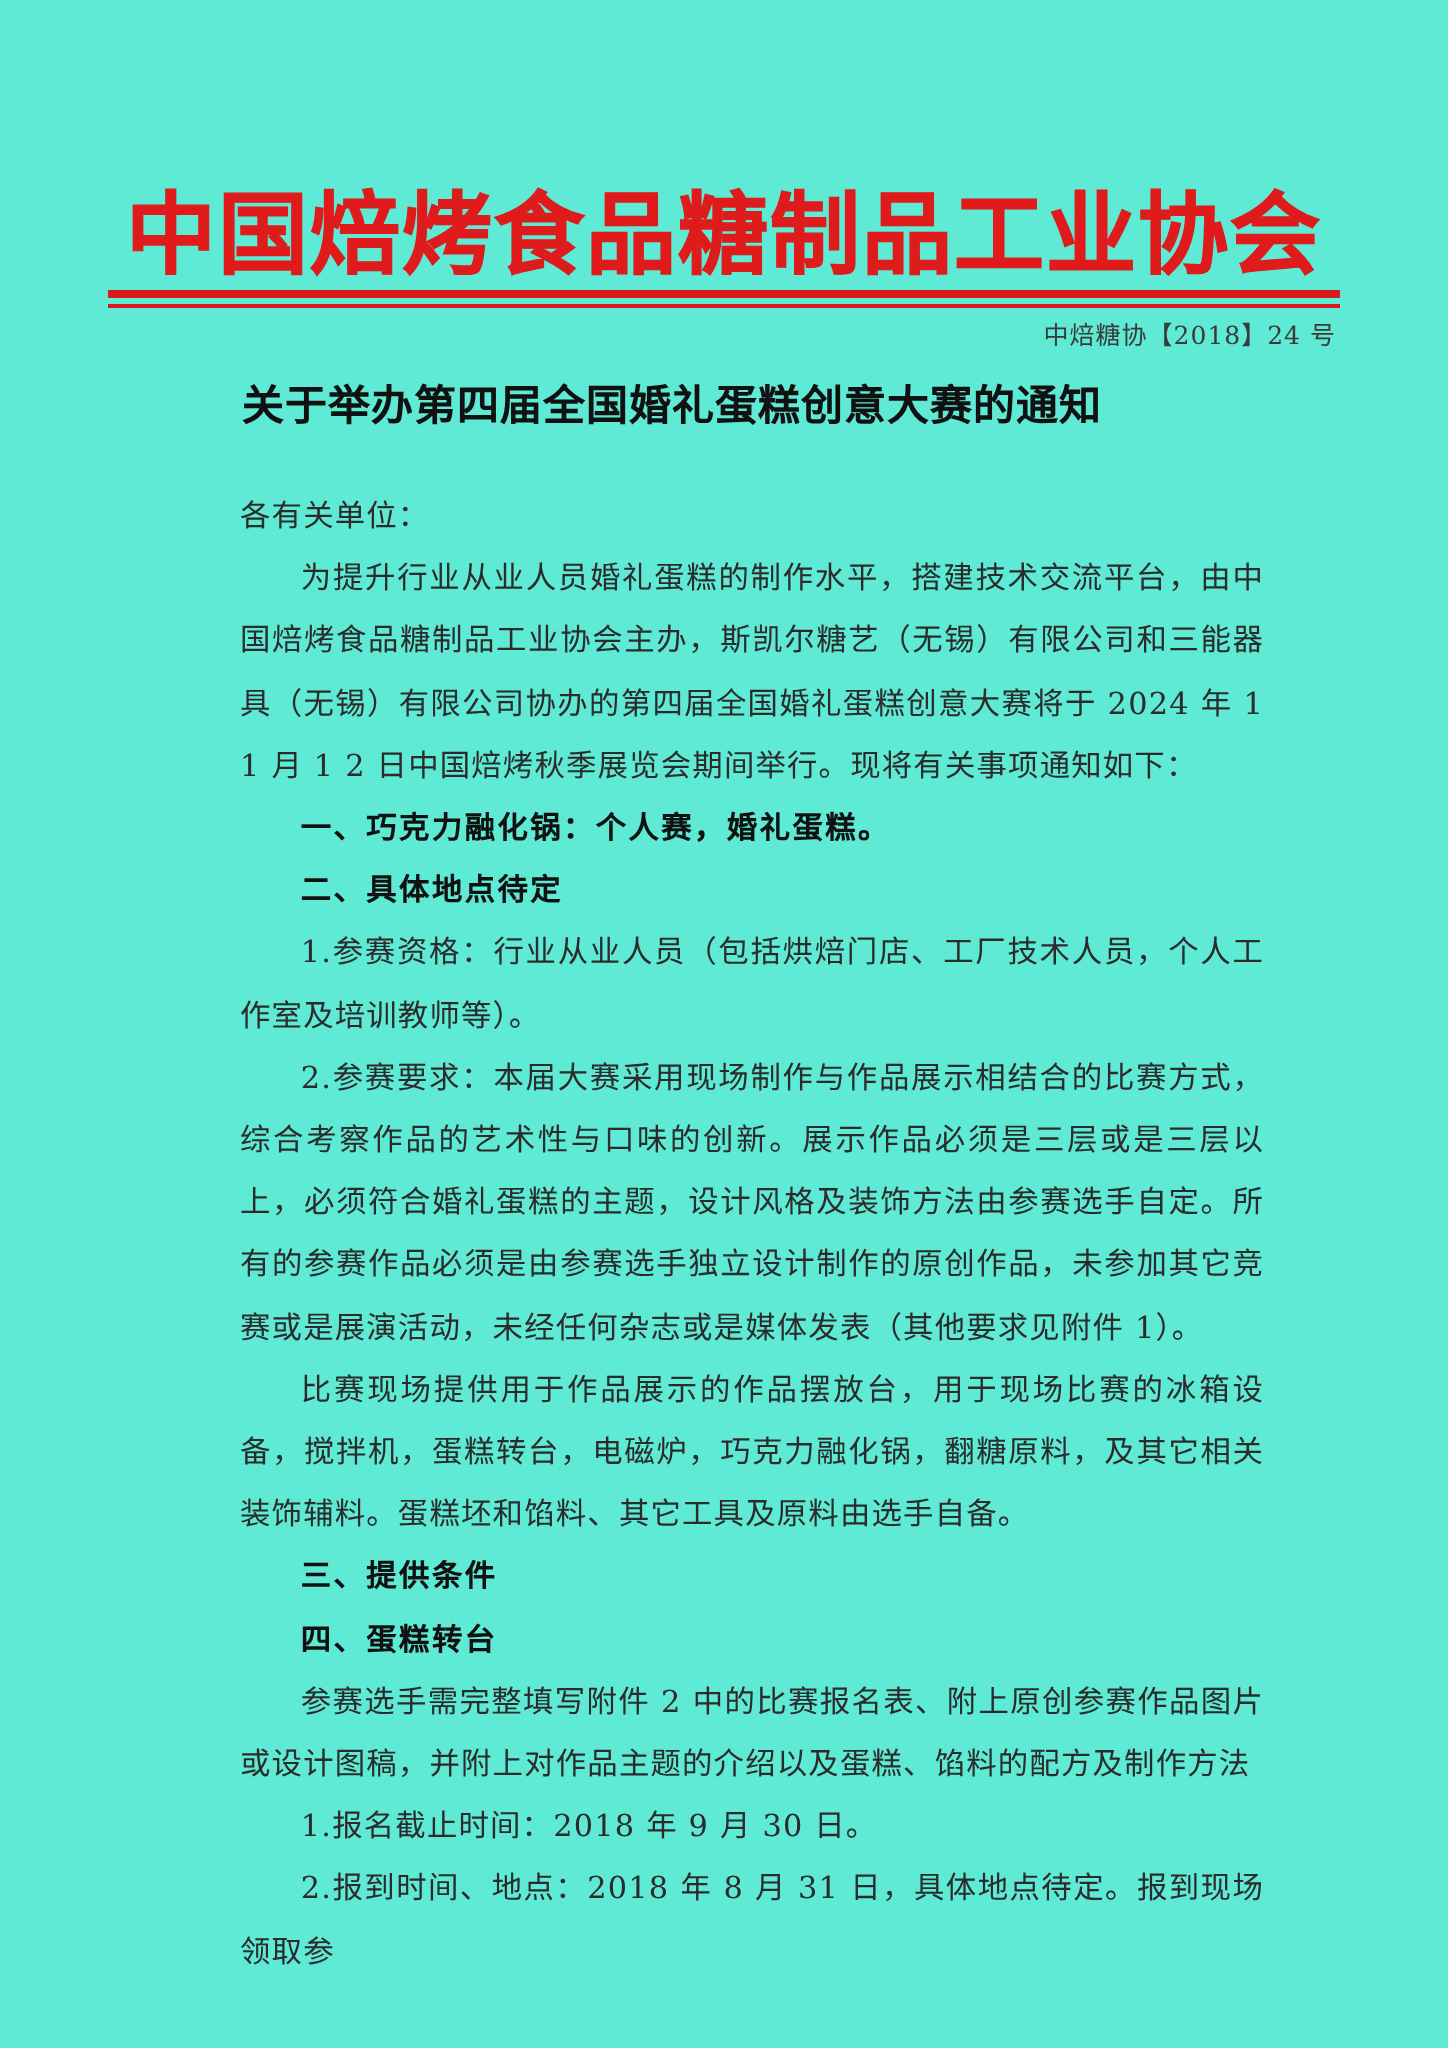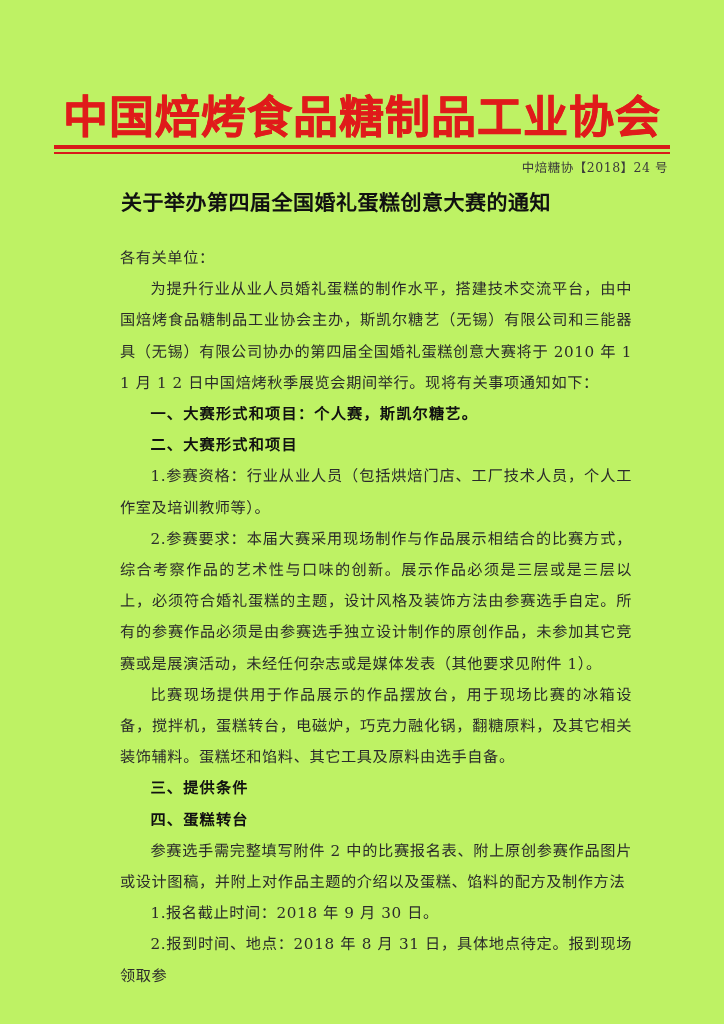--- a/index.html
+++ b/index.html
@@ -14,21 +14,21 @@
     overflow: hidden;
     font-family: "DejaVu Sans", "Liberation Sans", sans-serif;
     color: #1a1a1a;
     position: relative;
   }
 
   .page {
     position: relative;
     width: 724px;
     height: 1024px;
-    background: #bef264;
+    background: #5eead4;
     box-sizing: border-box;
   }
 
   
   .masthead {
     position: absolute;
     top: 92px;
     left: 0;
     width: 724px;
     text-align: center;
@@ -144,23 +144,23 @@
     <div class="rule-thin" style="background: rgb(216, 26, 26);"></div>
   </div>
 
   <div class="doc-number">中焙糖协【2018】24 号</div>
 
   <div class="doc-title">关于举办第四届全国婚礼蛋糕创意大赛的通知</div>
 
   <div class="body-block">
     <p class="para salutation">各有关单位：</p>
     <div id="body-paragraphs">
-        <p class="para indent">为提升行业从业人员婚礼蛋糕的制作水平，搭建技术交流平台，由中国焙烤食品糖制品工业协会主办，斯凯尔糖艺（无锡）有限公司和三能器具（无锡）有限公司协办的第四届全国婚礼蛋糕创意大赛将于 2010 年 11 月 1 2 日中国焙烤秋季展览会期间举行。现将有关事项通知如下：</p>
-        <p class="para heading">一、大赛形式和项目：个人赛，斯凯尔糖艺。</p>
-        <p class="para heading">二、大赛形式和项目</p>
+        <p class="para indent">为提升行业从业人员婚礼蛋糕的制作水平，搭建技术交流平台，由中国焙烤食品糖制品工业协会主办，斯凯尔糖艺（无锡）有限公司和三能器具（无锡）有限公司协办的第四届全国婚礼蛋糕创意大赛将于 2024 年 11 月 1 2 日中国焙烤秋季展览会期间举行。现将有关事项通知如下：</p>
+        <p class="para heading">一、巧克力融化锅：个人赛，婚礼蛋糕。</p>
+        <p class="para heading">二、具体地点待定</p>
         <p class="para listitem">1.参赛资格：行业从业人员（包括烘焙门店、工厂技术人员，个人工作室及培训教师等）。</p>
         <p class="para listitem">2.参赛要求：本届大赛采用现场制作与作品展示相结合的比赛方式，综合考察作品的艺术性与口味的创新。展示作品必须是三层或是三层以上，必须符合婚礼蛋糕的主题，设计风格及装饰方法由参赛选手自定。所有的参赛作品必须是由参赛选手独立设计制作的原创作品，未参加其它竞赛或是展演活动，未经任何杂志或是媒体发表（其他要求见附件 1）。</p>
         <p class="para indent">比赛现场提供用于作品展示的作品摆放台，用于现场比赛的冰箱设备，搅拌机，蛋糕转台，电磁炉，巧克力融化锅，翻糖原料，及其它相关装饰辅料。蛋糕坯和馅料、其它工具及原料由选手自备。</p>
         <p class="para heading">三、提供条件</p>
         <p class="para heading">四、蛋糕转台</p>
         <p class="para indent">参赛选手需完整填写附件 2 中的比赛报名表、附上原创参赛作品图片或设计图稿，并附上对作品主题的介绍以及蛋糕、馅料的配方及制作方法</p>
         <p class="para listitem">1.报名截止时间：2018 年 9 月 30 日。</p>
         <p class="para listitem">2.报到时间、地点：2018 年 8 月 31 日，具体地点待定。报到现场领取参</p>
       </div>
   </div>

